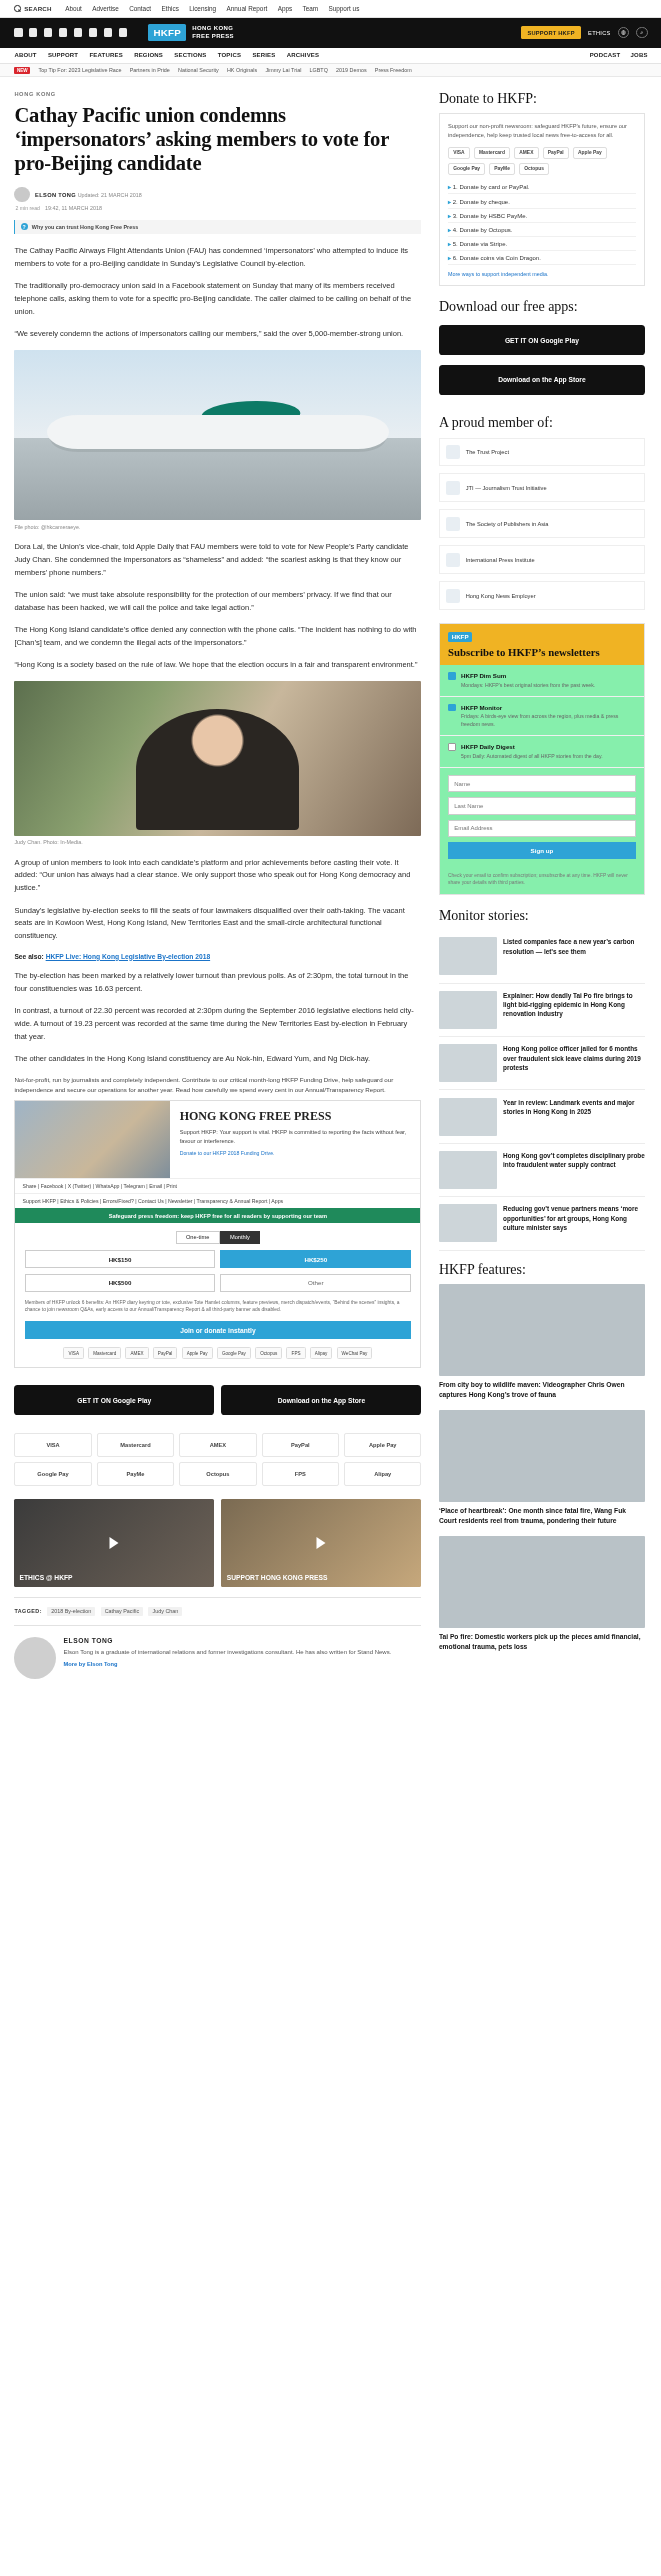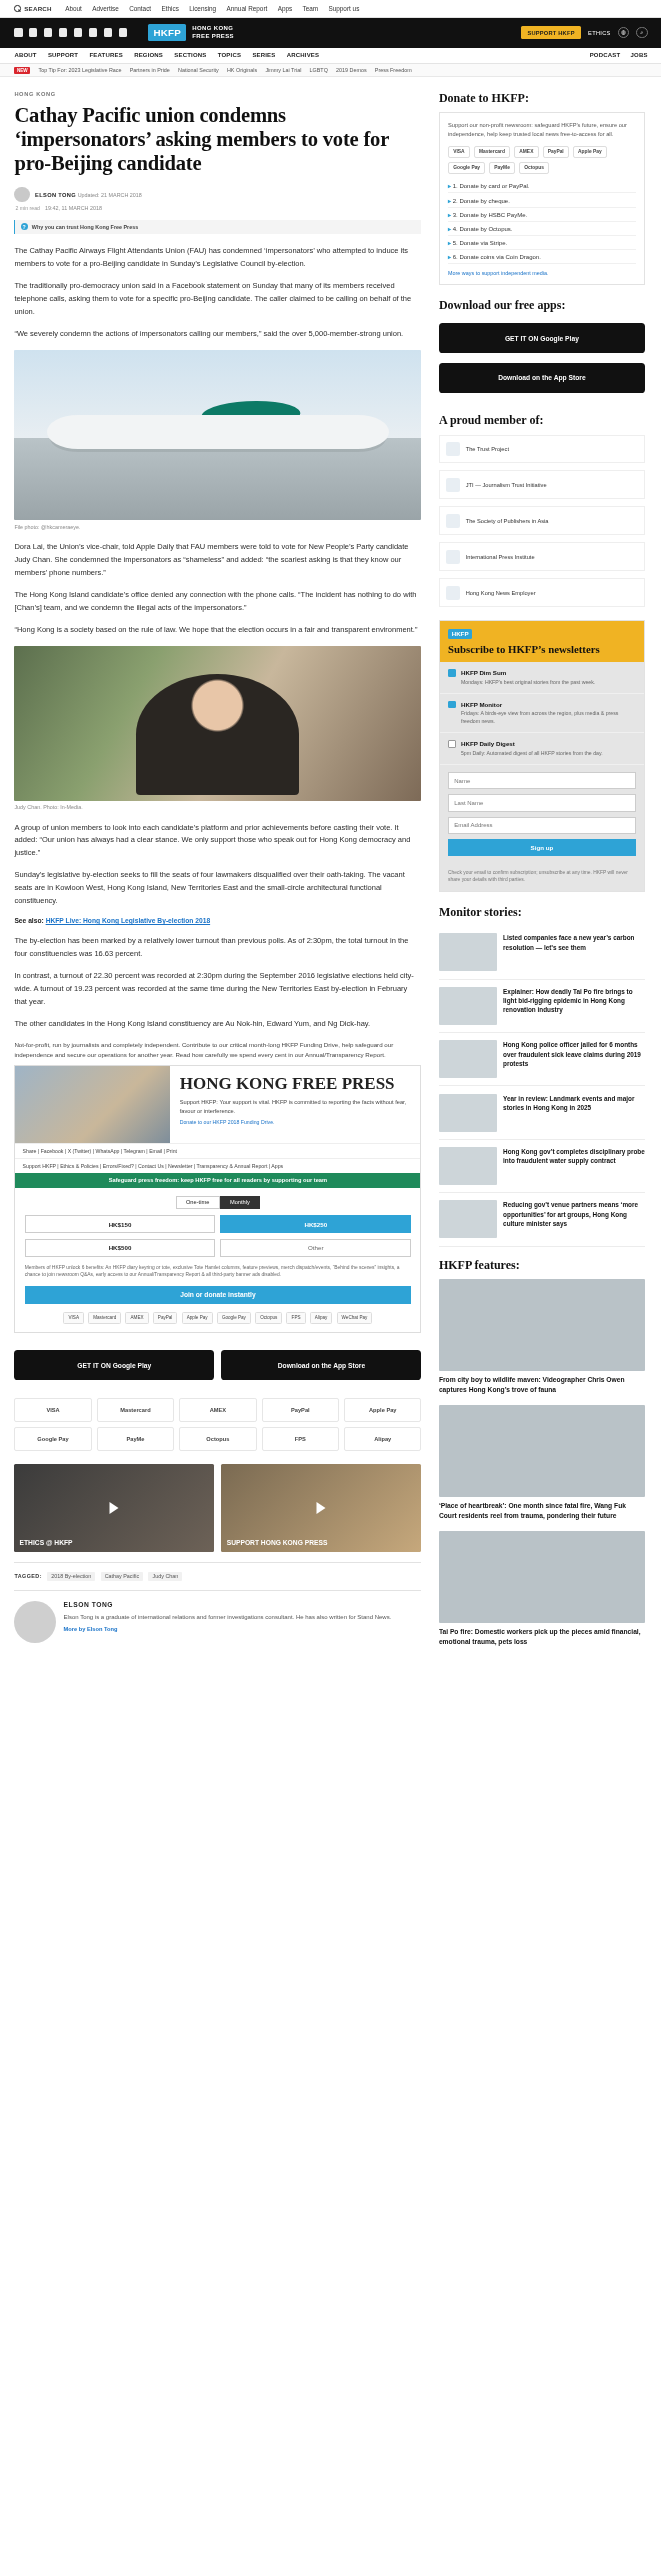--- a/index.html
+++ b/index.html
@@ -148,21 +148,21 @@
   
   .band {
     border:0.5px solid #ddd; margin:5.2px 0 13.4px 0; background:#fff;
   }
   .band-top { display:flex; }
   .band-photo {
     width:155px; height:77px;
     background:linear-gradient(135deg,#9fb4c6,#c9b79a 60%,#7e8e9b);
   }
   .band-right { flex:1; padding:8.2px 9.3px; }
-  .band-title { font-family:"Liberation Serif",serif; font-weight:700; font-size:17px; margin-bottom:4.1px;}
+  .band-title { font-family:"Liberation Serif",serif; font-weight:700; font-size:12px; margin-bottom:4.1px;}
   .band-sub { font-size:5.7px; line-height:1.5; color:#444; }
   .band-links { font-size:5.2px; color:#1a73c8; margin-top:4.1px;}
   .band-linkrow {
     display:flex; gap:5.2px; flex-wrap:wrap; font-size:5.2px; color:#444;
     border-top:0.5px solid #eee; padding:4.1px 7.2px;
   }
   .band-green {
     background:#1f8a5b; color:#fff; font-size:5.7px; text-align:center;
     padding:4.1px; font-weight:700;
   }
@@ -200,36 +200,36 @@
 
   .authorbox { border-top:0.5px solid #e2e2e2; padding:10.3px 0; display:flex; gap:7.2px;}
   .authorbox .av { width:42px;height:42px;border-radius:50%;background:#cfcfcf;flex:none;}
   .authorbox .nm { font-weight:800; letter-spacing:.08em; font-size:6.7px; margin-bottom:4.1px;}
   .authorbox .bio { font-size:6px; color:#555; line-height:1.6;}
   .authorbox .more { font-size:5.7px; color:#1a73c8; margin-top:4.1px; font-weight:700;}
 
   
   .sb-h {
     font-family:"Liberation Serif", serif;
-    font-size:12px; font-weight:700; margin:0 0 6.2px; color:#111;
+    font-size:14px; font-weight:400; margin:0 0 6.2px; color:#111;
   }
   .sb-card { border:0.5px solid #e2e2e2; padding:8.2px; margin-bottom:13.4px; background:#fff;}
   .sb-note { font-size:5.7px; line-height:1.6; color:#555;}
   .pay-row { display:flex; gap:4.1px; flex-wrap:wrap; margin:6.2px 0 3.1px;}
   .pay-chip { border:0.5px solid #ddd; border-radius:2.1px; padding:2.6px 4.1px; font-size:4.9px; font-weight:800; color:#444; background:#fff;}
   .sb-list { margin:5.2px 0 0; padding:0; list-style:none;}
   .sb-list li { font-size:6px; padding:3.1px 0; border-bottom:0.5px solid #f0f0f0; color:#333;}
   .sb-list li:before { content:"▸ "; color:#2ea3d6; font-weight:700;}
   .sb-more { font-size:5.4px; color:#1a73c8; margin-top:5.2px;}
 
   .trust-grid { display:flex; flex-direction:column; gap:7.2px; margin-top:5.2px;}
   .trust-item { border:0.5px solid #eee; padding:6.2px; display:flex; align-items:center; gap:5.2px; font-size:5.7px; color:#333; background:#fff;}
   .trust-item .mark { width:14.4px;height:14.4px;border-radius:2.1px;background:#e8eef3;flex:none;}
 
-  .newsbox { border:0.5px solid #e2e2e2; background:#e5e5e5; }
+  .newsbox { border:0.5px solid #e2e2e2; background:#86efac; }
   .newsbox .hd { background:#f0b323; color:#111; padding:7.2px 8.2px; }
   .newsbox .hd .logo { background:#2ea3d6; color:#fff; display:inline-block; font-weight:800; font-size:6.2px; padding:1.5px 3.6px; border-radius:1.5px;}
   .newsbox .hd .t { font-family:"Liberation Serif",serif; font-size:10.8px; font-weight:700; margin-top:4.1px;}
   .nl-item { display:flex; gap:5.2px; padding:6.2px 8.2px; border-bottom:0.5px solid #f0f0f0;}
   .nl-item .box { width:7.7px;height:7.7px;border:0.5px solid #999; flex:none; margin-top:1px; background:#fff; border-radius:1px;}
   .nl-item .box.on { background:#2ea3d6; border-color:#2ea3d6;}
   .nl-item .nm { font-size:6.2px; font-weight:800; color:#111;}
   .nl-item .ds { font-size:5.2px; color:#666; line-height:1.5; margin-top:1.5px;}
   .nl-fields { padding:7.2px 8.2px;}
   .nl-fields input {
@@ -360,20 +360,21 @@
         <p>The Cathay Pacific Airways Flight Attendants Union (FAU) has condemned ‘impersonators’ who attempted to induce its members to vote for a pro-Beijing candidate in Sunday’s Legislative Council by-election.</p>
         <p>The traditionally pro-democracy union said in a Facebook statement on Sunday that many of its members received telephone calls, asking them to vote for a specific pro-Beijing candidate. The caller claimed to be calling on behalf of the union.</p>
         <p>“We severely condemn the actions of impersonators calling our members,” said the over 5,000-member-strong union.</p>
 
         <div class="figure">
           <div class="ph plane"></div>
           <div class="figcap">File photo: @hkcameraeye.</div>
         </div>
 
         <p>Dora Lai, the Union’s vice-chair, told Apple Daily that FAU members were told to vote for New People’s Party candidate Judy Chan. She condemned the impersonators as “shameless” and added: “the scariest asking is that they know our members’ phone numbers.”</p>
+        <p>The union said: “we must take absolute responsibility for the protection of our members’ privacy. If we find that our database has been hacked, we will call the police and take legal action.”</p>
         <p>The Hong Kong Island candidate’s office denied any connection with the phone calls. “The incident has nothing to do with [Chan’s] team, and we condemn the illegal acts of the impersonators.”</p>
         <p>“Hong Kong is a society based on the rule of law. We hope that the election occurs in a fair and transparent environment.”</p>
 
         <div class="figure">
           <div class="ph portrait"></div>
           <div class="figcap">Judy Chan. Photo: In-Media.</div>
         </div>
 
         <p>A group of union members to look into each candidate’s platform and prior achievements before casting their vote. It added: “Our union has always had a clear stance. We only support those who speak out for Hong Kong democracy and justice.”</p>
         <p>Sunday’s legislative by-election seeks to fill the seats of four lawmakers disqualified over their oath-taking. The vacant seats are in Kowloon West, Hong Kong Island, New Territories East and the small-circle architectural functional constituency.</p>

